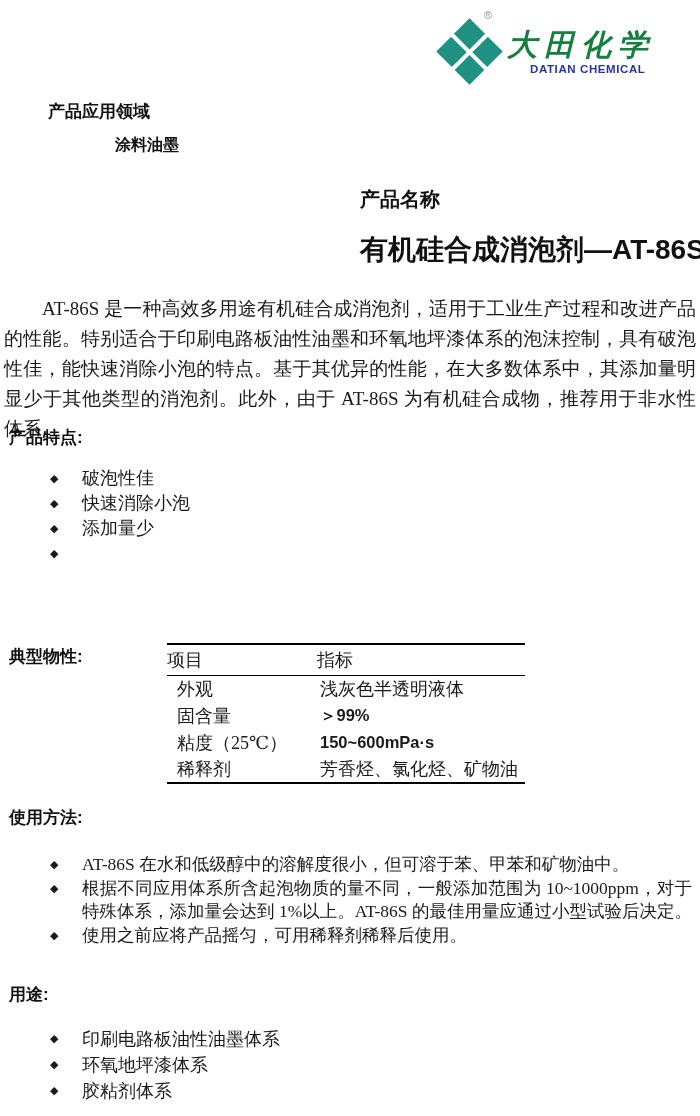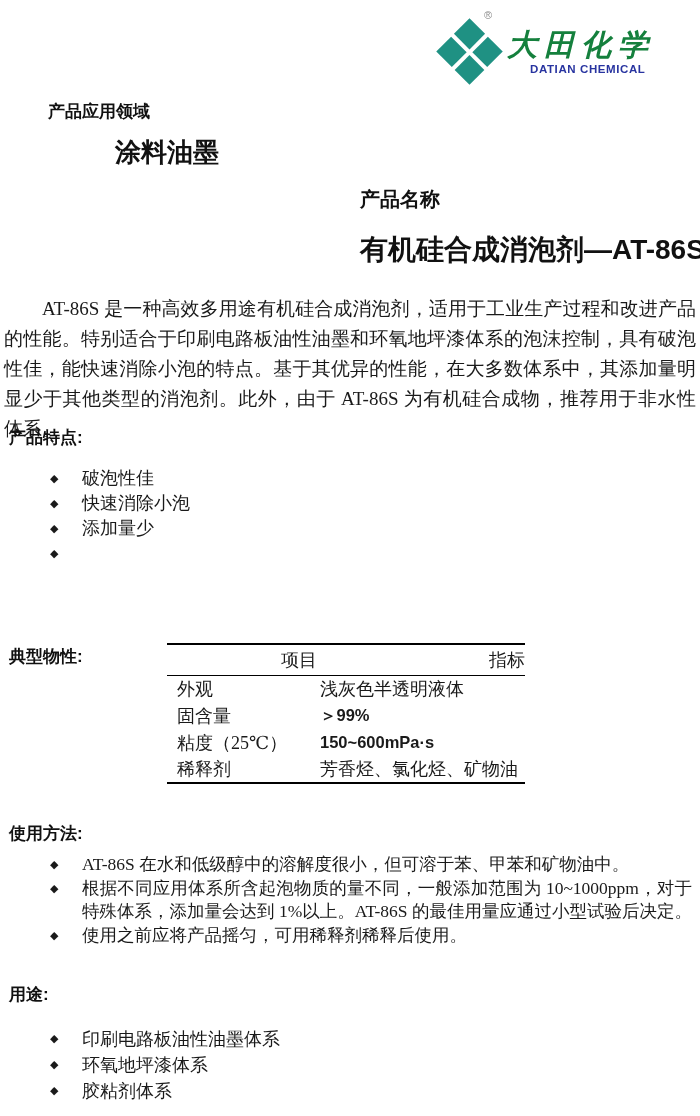--- a/index.html
+++ b/index.html
@@ -26,27 +26,27 @@
     font-weight:bold; color:#15803d; letter-spacing:7px; white-space:nowrap;
     font-family:"Liberation Sans",sans-serif;font-style:italic; }
   .logo-en { position:absolute; left:110px; top:63px; font-size:11.5px; font-weight:bold;
     color:#2834a0; letter-spacing:0.6px; white-space:nowrap;
     font-family:"Liberation Sans",sans-serif; }
 
   
   .hd { position:absolute; font-family:"Liberation Sans",sans-serif; font-weight:bold;
     color:#111; white-space:nowrap; }
   .h-app-label  { left:48px;  top:100px; font-size:17px;text-align:right; }
-  .h-app-value  { left:115px; top:135px; font-size:26px; }
+  .h-app-value  { left:115px; top:135px; font-size:16px; }
   .h-name-label { left:360px; top:186px; font-size:20px; }
   .h-name-value { left:360px; top:231px; font-size:28px; }
   .sec-h { font-size:17px; }
   .h-features { left:9px; top:426px; }
   .h-props    { left:9px; top:597px;margin-top:48px; }
-  .h-usage    { left:9px; top:806px;margin-top:16px; }
+  .h-usage    { left:9px; top:806px; }
   .h-uses     { left:9px; top:983px; }
 
   
   .intro { position:absolute; left:4px; right:4px; top:294px;
     font-size:19px; line-height:30px; text-indent:2em; text-align:justify; }
 
   
   ul.blist { list-style:none; position:absolute; left:0; right:8px; }
   ul.blist li { display:flex; align-items:flex-start; }
   ul.blist .bullet { flex:0 0 32px; margin-left:50px; font-size:11px;
@@ -56,21 +56,21 @@
   .features-list li { line-height:25px; }
   .usage-list { top:853px; font-size:17.5px; }
   .usage-list li { line-height:23.5px; }
   .uses-list { top:1026px; font-size:18px; }
   .uses-list li { line-height:26px; }
 
   
   table.props { position:absolute; left:167px; top:643px; width:358px;
     border-collapse:collapse; font-size:18px;
     border-top:2.5px solid #000; border-bottom:2.5px solid #000; }
-  table.props th { font-weight:normal; text-align:right; height:31px;
+  table.props th { font-weight:normal; text-align:left; height:31px;
     border-bottom:1.5px solid #000; }
   table.props td { height:27px; vertical-align:middle; }
   table.props td.c1 { width:150px; padding-left:10px; }
   table.props td.c2 { padding-left:3px; }
   .val-sans { font-family:"Liberation Sans",sans-serif; font-weight:600; font-size:16.5px; }
 </style>
 </head>
 <body>
 
 <div class="page">

